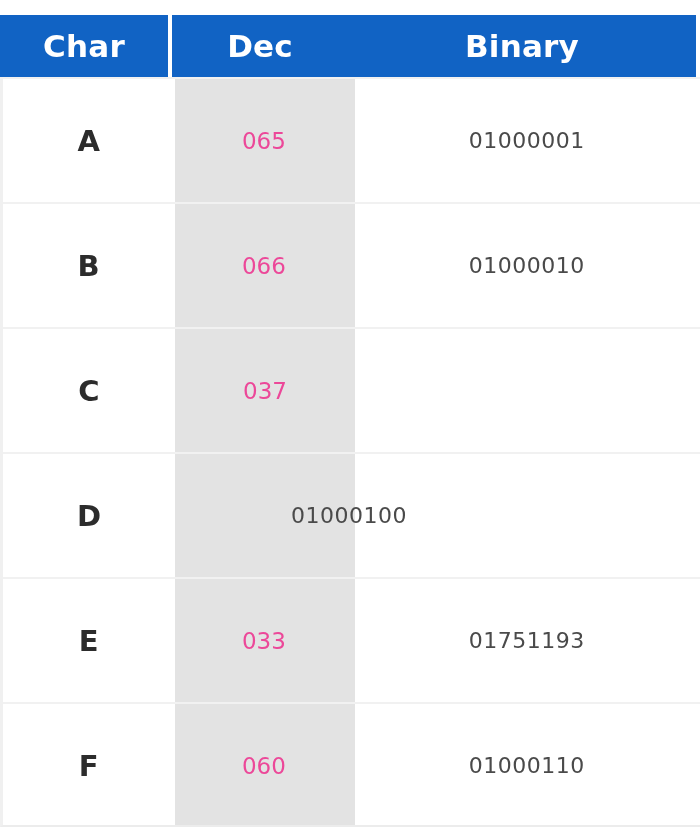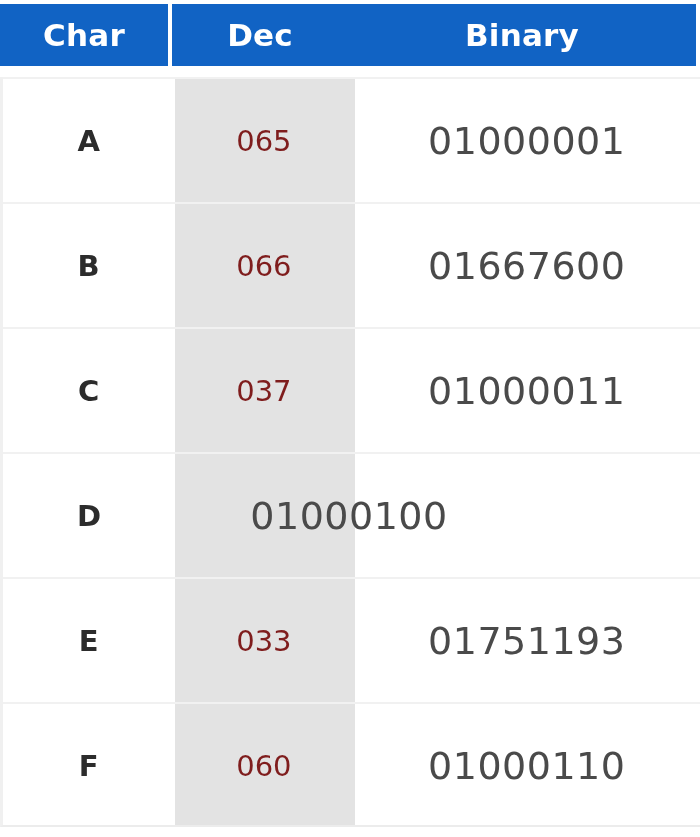--- a/index.html
+++ b/index.html
@@ -19,21 +19,21 @@
     width: 700px;
     height: 837px;
     box-sizing: border-box;
     background: #ffffff;
   }
 
   
   .thead {
     position: absolute;
     left: 0;
-    top: 4px;
+    top: 15px;
     width: 700px;
     height: 62px;
     display: flex;
   }
   .th {
     height: 62px;
     display: flex;
     align-items: center;
     justify-content: center;
     background: #1163c4;
@@ -88,27 +88,27 @@
     height: 100%;
   }
   .td-char {
     width: 172px;
     font-weight: bold;
     font-size: 29px;
     color: #2c2c2c;
   }
   .td-dec {
     width: 180px;
-    font-size: 29px;
-    color: #7f1d1d;
+    font-size: 23px;
+    color: #ec4899;
     font-weight: normal;
   }
   .td-binary {
     width: 348px;
-    font-size: 38px;
+    font-size: 22px;
     color: #4a4a4a;
     font-weight: normal;
     letter-spacing: 0.5px;
   }
 </style>
 </head>
 <body>
 
 <div class="ascii-table">
 
@@ -123,27 +123,26 @@
 
     <div class="row">
       <div class="td td-char">A</div>
       <div class="td td-dec">065</div>
       <div class="td td-binary">01000001</div>
     </div>
 
     <div class="row">
       <div class="td td-char">B</div>
       <div class="td td-dec">066</div>
-      <div class="td td-binary">01667600</div>
+      <div class="td td-binary">01000010</div>
     </div>
 
     <div class="row">
       <div class="td td-char">C</div>
       <div class="td td-dec">037</div>
-      <div class="td td-binary">01000011</div>
     </div>
 
     <div class="row">
       <div class="td td-char">D</div>
       <div class="td td-binary">01000100</div>
     </div>
 
     <div class="row">
       <div class="td td-char">E</div>
       <div class="td td-dec">033</div>

